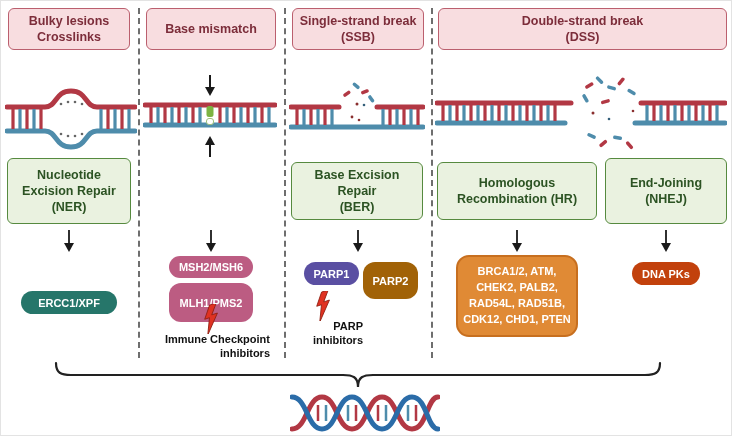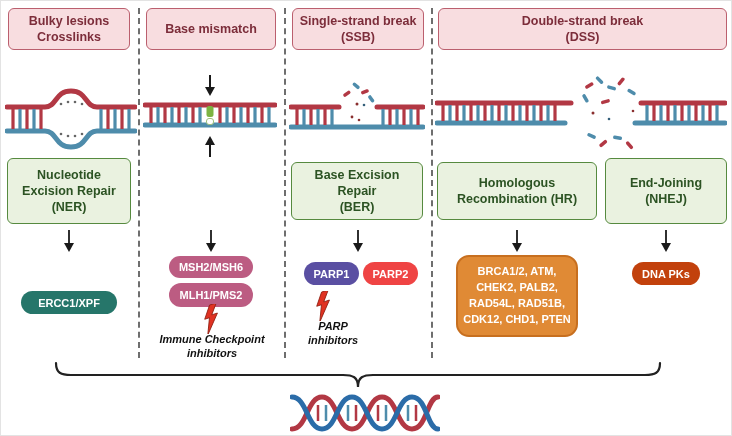--- a/index.html
+++ b/index.html
@@ -23,21 +23,21 @@
   .pill {
     border-radius:12px; color:#fff; font-size:11px; font-weight:bold;
     display:flex; align-items:center; justify-content:center; white-space:nowrap;
   }
   .hr-box {
     background:#e08a35; border:2px solid #c76f1f; border-radius:13px;
     color:#fff; font-size:11px; font-weight:bold; text-align:center;
     display:flex; flex-direction:column; align-items:center; justify-content:center;
     line-height:1.45;
   }
-  .inh-label { font-size:11px; font-weight:bold; color:#111; text-align:center; line-height:1.3;font-style:italic; }
+  .inh-label { font-size:11px; font-weight:bold; color:#111; text-align:right; line-height:1.3; }
 </style>
 </head>
 <body>
 
 <div class="page">
 
   <div class="abs dashline" style="left:137px;top:7px;height:350px"></div>
   <div class="abs dashline" style="left:283px;top:7px;height:350px"></div>
   <div class="abs dashline" style="left:430px;top:7px;height:350px"></div>
 
@@ -218,24 +218,24 @@
       <polygon points="2,14 12,14 7,23" fill="#1a1a1a"></polygon>
   </svg>
   <svg class="abs" style="left:658px;top:228px" width="14" height="24" viewBox="0 0 14 24">
     <line x1="7" y1="1" x2="7" y2="15" stroke="#1a1a1a" stroke-width="1.8"></line>
       <polygon points="2,14 12,14 7,23" fill="#1a1a1a"></polygon>
   </svg>
 
   <div class="abs pill" style="left: 20px; top: 262px; width: 96px; height: 23px; background: rgb(38, 118, 106); margin-top: 28px;">ERCC1/XPF</div>
 
   <div class="abs pill" style="left: 168px; top: 255px; width: 84px; height: 22px; background: rgb(188, 92, 130);">MSH2/MSH6</div>
-  <div class="abs pill" style="left: 168px; top: 282px; width: 84px; height: 24px; background: rgb(188, 92, 130);">MLH1/PMS2</div>
+  <div class="abs pill" style="left: 168px; top: 282px; width: 84px; height: 39px; background: rgb(188, 92, 130);">MLH1/PMS2</div>
 
   <div class="abs pill" style="left: 303px; top: 261px; width: 55px; height: 23px; background: rgb(90, 79, 162);">PARP1</div>
-  <div class="abs pill" style="left: 362px; top: 261px; width: 55px; height: 23px; background: #ef4444;">PARP2</div>
+  <div class="abs pill" style="left: 362px; top: 261px; width: 55px; height: 37px; background: #a16207;">PARP2</div>
 
   <div class="abs hr-box" style="left:455px;top:254px;width:122px;height:82px">
     <span>BRCA1/2, ATM,</span>
     <span>CHEK2, PALB2,</span>
     <span>RAD54L, RAD51B,</span>
     <span>CDK12, CHD1, PTEN</span>
   </div>
 
   <div class="abs pill" style="left: 631px; top: 261px; width: 68px; height: 23px; background: #c2410c;">DNA PKs</div>
 

